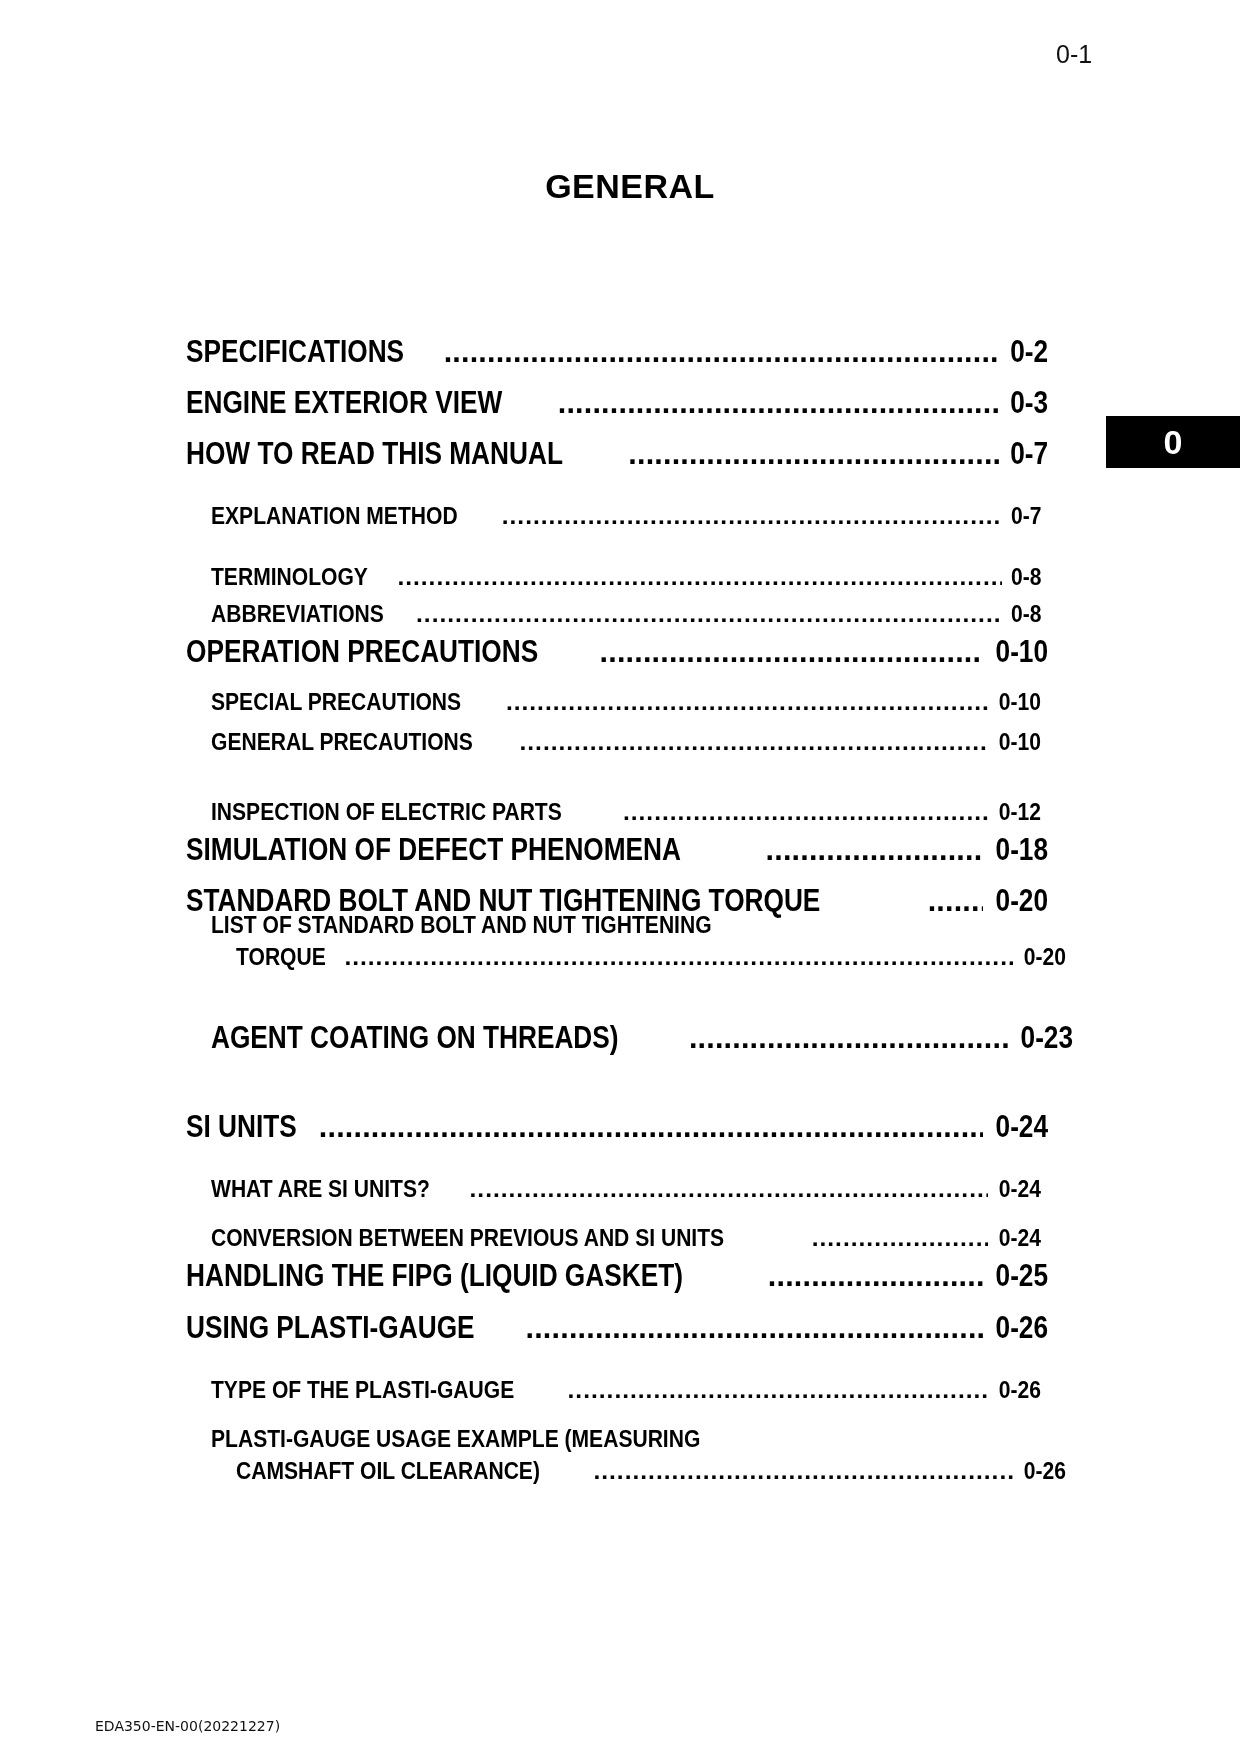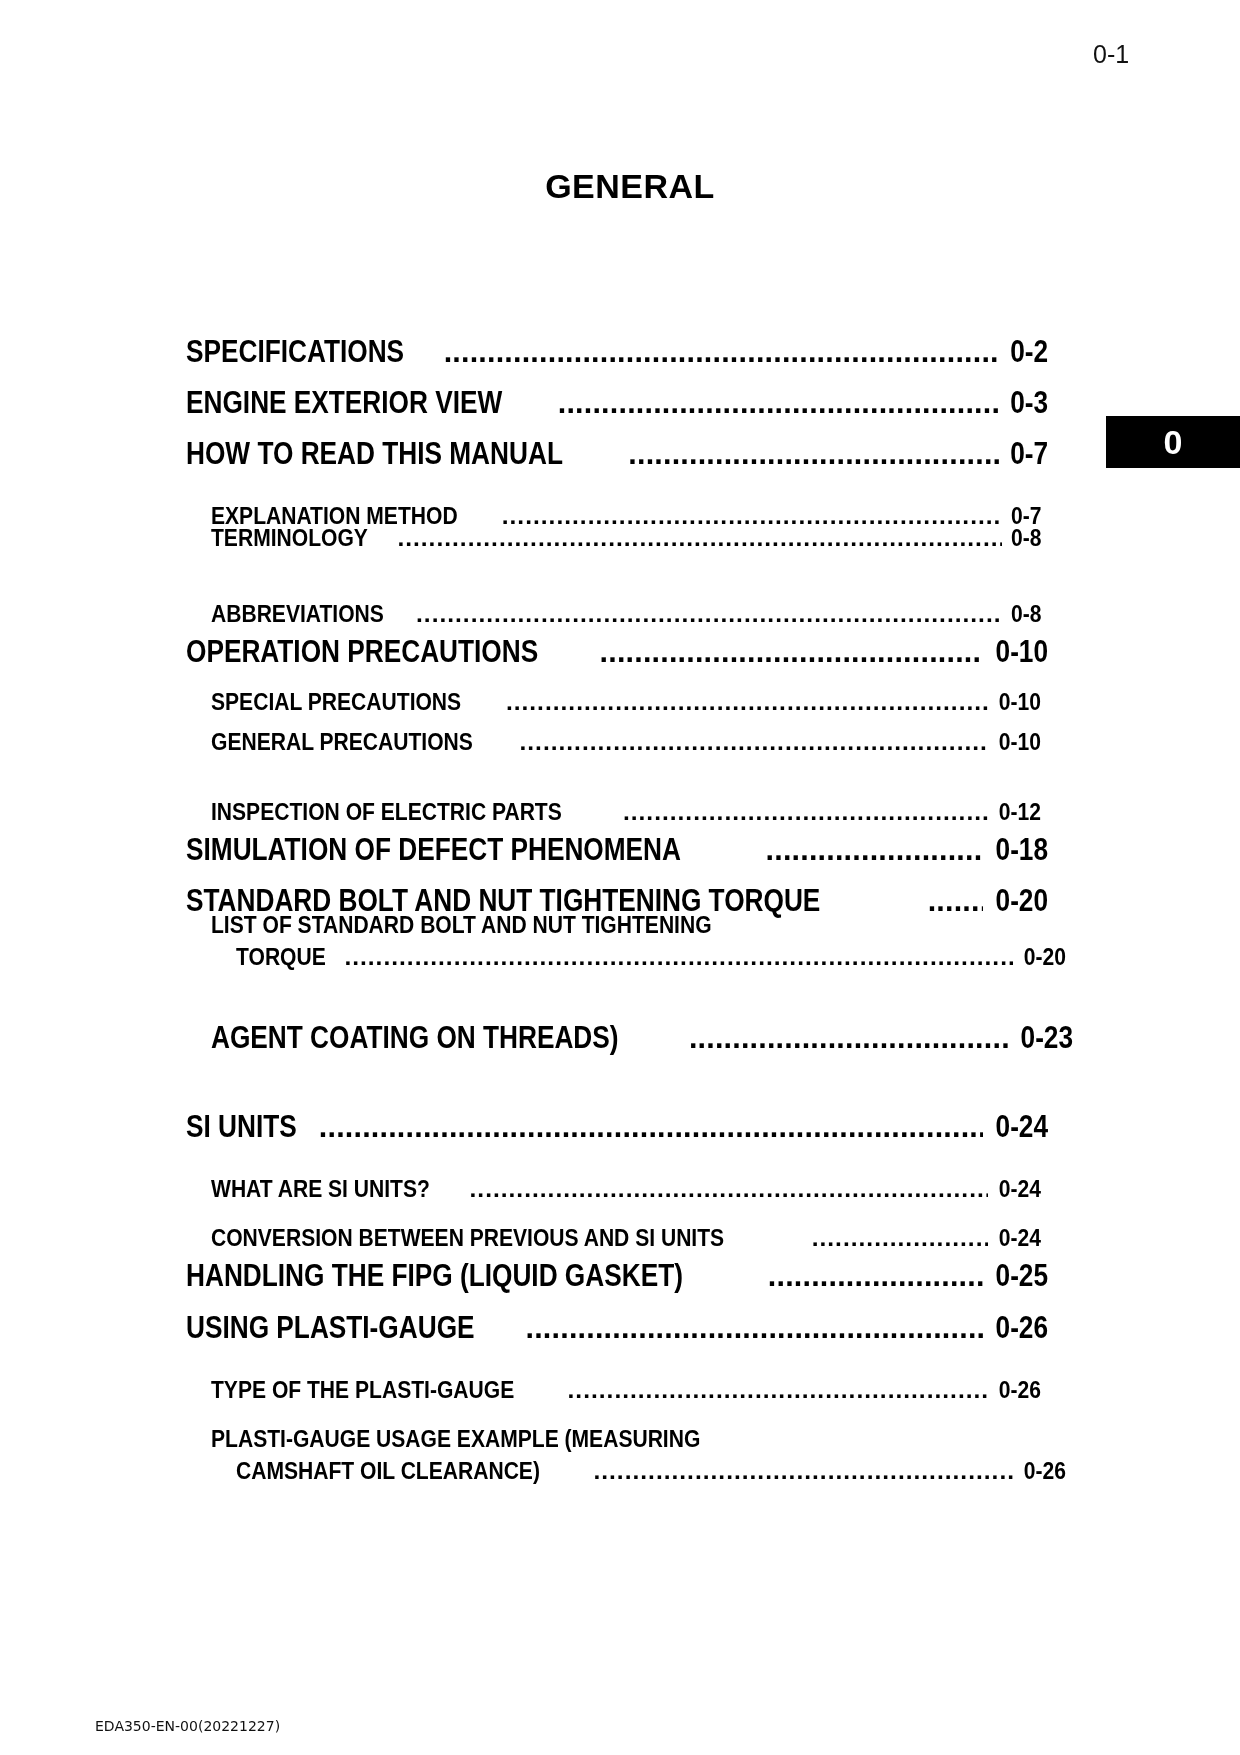--- a/index.html
+++ b/index.html
@@ -1,17 +1,17 @@
 <!DOCTYPE html>
 <html><head>
   <meta charset="utf-8">
   <style>
     html, body { margin: 0; padding: 0; background: #ffffff; }
     body { width: 1240px; height: 1755px; position: relative; overflow: hidden; color: #000; font-family: "Liberation Sans", sans-serif; }
-    .page-number { position: absolute; top: 40px; left: 1093px; font-size: 25px; font-family: "Liberation Sans", sans-serif; color: #111; }
+    .page-number { position: absolute; top: 40px; left: 1056px; font-size: 25px; font-family: "Liberation Sans", sans-serif; color: #111; }
     .page-title { position: absolute; top: 167px; left: 0; width: 1260px; text-align: center; font-size: 34px; font-weight: bold; font-family: "Liberation Sans", sans-serif; letter-spacing: 0.5px; }
     .chapter-tab { position: absolute; top: 416px; left: 1106px; width: 134px; height: 52px; background: #000; color: #fff; font-weight: bold; font-size: 34px; display: flex; align-items: center; justify-content: center; font-family: "Liberation Sans", sans-serif; }
     .toc { position: absolute; left: 0; top: 0; width: 1240px; }
     .entry { position: absolute; font-weight: bold; white-space: nowrap; }
     .entry .row { display: flex; align-items: flex-start; }
     .entry .title, .entry .page, .entry .lead { display: inline-block; }
     .lvl1 { font-size: 30.5px; left: 186px; width: 862px; }
     .lvl2 { font-size: 24.5px; left: 211px; width: 830px; margin-top: 12px; }
     .row { width: 100%; }
     .lead { flex: 1 1 auto; overflow: hidden; margin: 0 4px; letter-spacing: 0; }
@@ -59,21 +59,21 @@
   </div>
 
   <div class="entry lvl2" style="top:490px">
     <div class="row">
         <span class="title narrow">EXPLANATION METHOD</span>
         <span class="lead"></span>
         <span class="page narrow-r">0-7</span>
       </div>
   </div>
 
-  <div class="entry lvl2" style="top:512px">
+  <div class="entry lvl2" style="top:551px">
     <div class="row">
         <span class="title narrow">TERMINOLOGY</span>
         <span class="lead"></span>
         <span class="page narrow-r">0-8</span>
       </div>
   </div>
 
   <div class="entry lvl2" style="top:588px">
     <div class="row">
         <span class="title narrow">ABBREVIATIONS</span>

